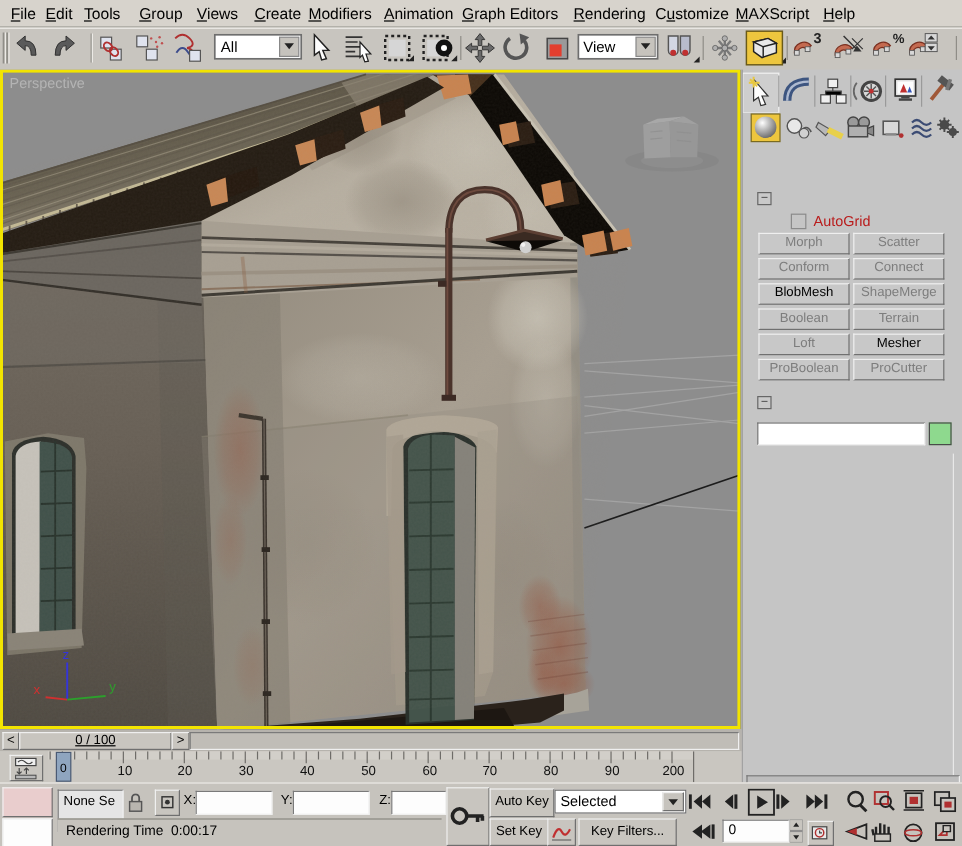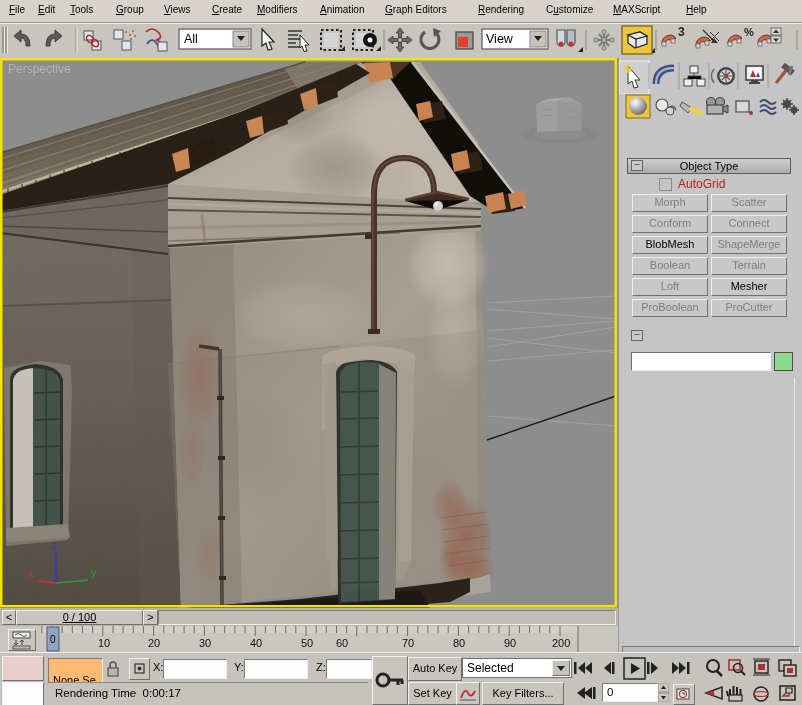--- a/index.html
+++ b/index.html
@@ -1,21 +1,21 @@
 <!DOCTYPE html>
 <html><head>
 <meta charset="utf-8">
 <style>
 html,body{margin:0;padding:0;width:802px;height:705px;overflow:hidden;
  font-family:"Liberation Sans",sans-serif;background:#c6c3bd;}
 .abs{position:absolute;}
 #root{position:relative;width:802px;height:705px;}
 
 #menubar{left:0;top:0;width:802px;height:22px;background:#d7d3cc;border-bottom:1px solid #9c9a94;}
-.mi{position:absolute;top:4px;font-size:10px;color:#000;white-space:nowrap;}
+.mi{position:absolute;top:4px;font-size:13px;color:#000;white-space:nowrap;}
 .mi u{text-decoration:underline;}
 
 #toolbar{left:0;top:23px;width:802px;height:35px;background:#c8c5bf;border-top:1px solid #f0eeea;}
 
 #vp{left:0;top:58px;width:618px;height:550px;}
 
 #panel{left:618px;top:58px;width:184px;height:594px;background:#c5c5c5;}
 .rolhdr{position:absolute;left:9px;width:162px;height:14px;background:linear-gradient(#cfcfcf,#ababab);border:1px solid #5a5a5a;font-size:11px;text-align:center;color:#000;line-height:14px;}
 .minus{position:absolute;left:13px;top:2px;width:10px;height:9px;border:1px solid #666;background:#c9c9c9;font-size:9px;line-height:7px;text-align:center;color:#222;}
 .pbtn{position:absolute;width:74px;height:16px;background:#c8c8c8;border-top:1px solid #efefef;border-left:1px solid #efefef;border-right:1px solid #707070;border-bottom:1px solid #707070;font-size:11px;text-align:center;line-height:15px;color:#7d7d7d;}
@@ -516,21 +516,20 @@
    <circle cx="169" cy="10" r="4"></circle>
           <circle cx="176" cy="16" r="3.4"></circle>
   </g>
   <g stroke="#4a4a4a" stroke-width="1.6">
    <path d="M169,4 L169,16 M163,10 L175,10 M165,6 L173,14 M173,6 L165,14"></path>
    <path d="M176,11 L176,21 M171,16 L181,16"></path>
   </g>
  </svg>
 
 
- <div class="rolhdr" style="top:100px;">Object Type</div>
  <div class="minus" style="top:102px;">–</div>
  <div class="abs" style="left:41px;top:120px;width:11px;height:11px;border:1px solid #8a8a8a;background:#c5c5c5;"></div>
  <div class="abs" style="left:60px;top:119px;font-size:12px;color:#b91c1c;">AutoGrid</div>
  <div class="pbtn" style="left:14px;top:136px;">Morph</div>
  <div class="pbtn" style="left:93px;top:136px;">Scatter</div>
  <div class="pbtn" style="left:14px;top:157px;">Conform</div>
  <div class="pbtn" style="left:93px;top:157px;">Connect</div>
  <div class="pbtn en" style="left:14px;top:178px;">BlobMesh</div>
  <div class="pbtn" style="left:93px;top:178px;">ShapeMerge</div>
  <div class="pbtn" style="left:14px;top:199px;">Boolean</div>
@@ -628,33 +627,33 @@
    <line x1="578" y1="0" x2="578" y2="26"></line>
   </g>
   <rect x="47" y="1" width="12" height="24" fill="#8fa5bf" stroke="#4a5a74" stroke-width="1"></rect>
   <text x="50" y="17" font-size="10" fill="#000" font-family="Liberation Sans,sans-serif">0</text>
  </svg>
  <div class="num" style="left:98px;top:11px;">10</div>
  <div class="num" style="left:148px;top:11px;">20</div>
  <div class="num" style="left:199px;top:11px;">30</div>
  <div class="num" style="left:250px;top:11px;">40</div>
  <div class="num" style="left:301px;top:11px;">50</div>
- <div class="num" style="left:336px;top:11px;">60</div>
+ <div class="num" style="left:352px;top:11px;">60</div>
  <div class="num" style="left:402px;top:11px;">70</div>
  <div class="num" style="left:453px;top:11px;">80</div>
  <div class="num" style="left:504px;top:11px;">90</div>
  <div class="num" style="left:552px;top:11px;">200</div>
 </div>
 
 <div id="statusbar" class="abs">
 
  <div class="abs outset" style="left:2px;top:3px;width:40px;height:23px;background:#e9cdcd;"></div>
  <div class="abs outset" style="left:2px;top:29px;width:40px;height:22px;background:#fdfdfd;"></div>
 
- <div class="abs inset" style="left:48px;top:5px;width:55px;height:36px;background:#fdba74;font-size:11px;color:#000;padding:15px 0 0 4px;box-sizing:border-box;white-space:nowrap;overflow:hidden;">None Se</div>
+ <div class="abs inset" style="left:48px;top:5px;width:55px;height:36px;background:#e5e5e5;font-size:11px;color:#000;padding:3px 0 0 4px;box-sizing:border-box;white-space:nowrap;overflow:hidden;">None Se</div>
  <svg class="abs" style="left:106px;top:8px" width="14" height="16" viewBox="0 0 14 16">
   <rect x="2" y="7" width="10" height="8" fill="#b8b5af" stroke="#555" stroke-width="1.2"></rect>
   <path d="M4,7 V4 a3,3 0 0 1 6,0 V7" stroke="#555" stroke-width="1.5" fill="none"></path>
  </svg>
  <div class="abs outset" style="left:129px;top:5px;width:19px;height:20px;background:#c8c5bf;">
   <svg width="19" height="20">
           <rect x="5" y="5" width="9" height="9" fill="none" stroke="#333" stroke-width="1.2"></rect>
           <circle cx="9.5" cy="9.5" r="2" fill="#333"></circle>
         </svg>
  </div>

